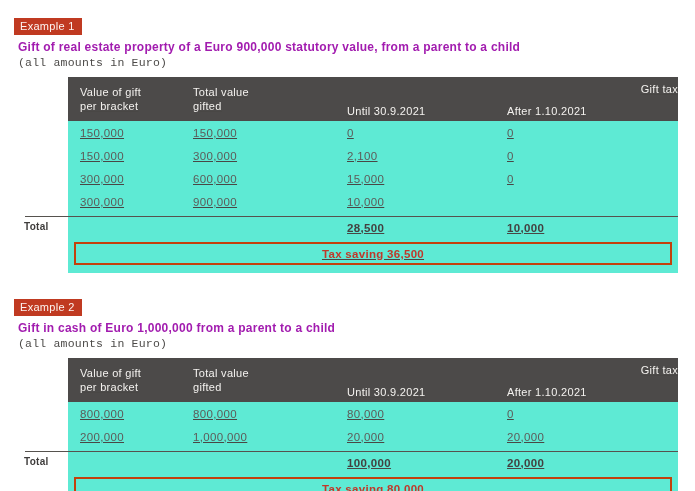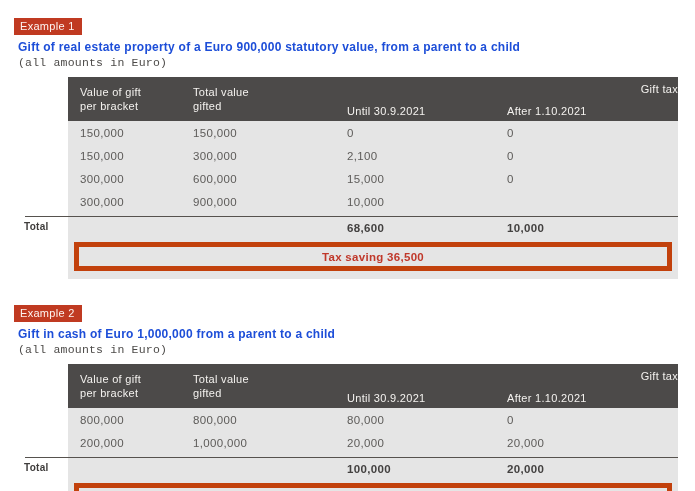--- a/index.html
+++ b/index.html
@@ -21,36 +21,37 @@
     color:#fdf4f0;
     font-size:11px;
     letter-spacing:.3px;
     padding:2px 7px 3px 6px;
   }
   .title{
     margin:5px 0 0 18px;
     font-size:12px;
     font-weight:bold;
     letter-spacing:.25px;
-    color:#1d4ed8;
+    color:#a21caf;
   }
   .subtitle{
     margin:2px 0 0 18px;
     font-size:11.5px;
     letter-spacing:.2px;
     color:#4d4b49;
     font-family:Liberation Mono, monospace;
   }
 
   .panel{
     position:relative;
     margin:8px 0 0 68px;
     width:610px;
-    background:#e5e5e5;
+    background:#5eead4;
     padding-bottom:8px;
+    text-decoration:underline;
   }
 
   .thead{
     display:grid;
     grid-template-columns:113px 154px 343px;
     background:#4c4a49;
     color:#f4f2ef;
     height:44px;
     font-size:11px;
     letter-spacing:.3px;
@@ -107,21 +108,21 @@
     position:absolute;
     left:-44px;top:5px;
     font-size:10px;
     font-weight:bold;
     color:#3f3d3c;
     letter-spacing:.3px;
   }
 
   .saving-box{
     margin:3px 6px 0 6px;
-    border:5px solid #c2410c;
+    border:2px solid #c2410c;
     height:19px;
     display:flex;
     align-items:center;
     justify-content:center;
     color:#c0382a;
     font-weight:bold;
     font-size:11.5px;
     letter-spacing:.3px;
     background:transparent;
   }
@@ -171,21 +172,21 @@
     <div class="trow">
       <div class="tcell">300,000</div>
       <div class="tcell">900,000</div>
       <div class="tcell">10,000</div>
     </div>
 
     <div class="total-row">
       <div class="total-label">Total</div>
       <div class="tcell"></div>
       <div class="tcell"></div>
-      <div class="tcell">68,600</div>
+      <div class="tcell">28,500</div>
       <div class="tcell">10,000</div>
     </div>
 
     <div class="saving-box">
       <span>Tax saving 36,500</span>
     </div>
   </div>
 </div>
 
 <div class="section section-2">

